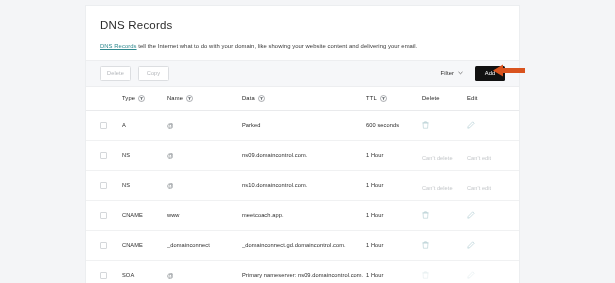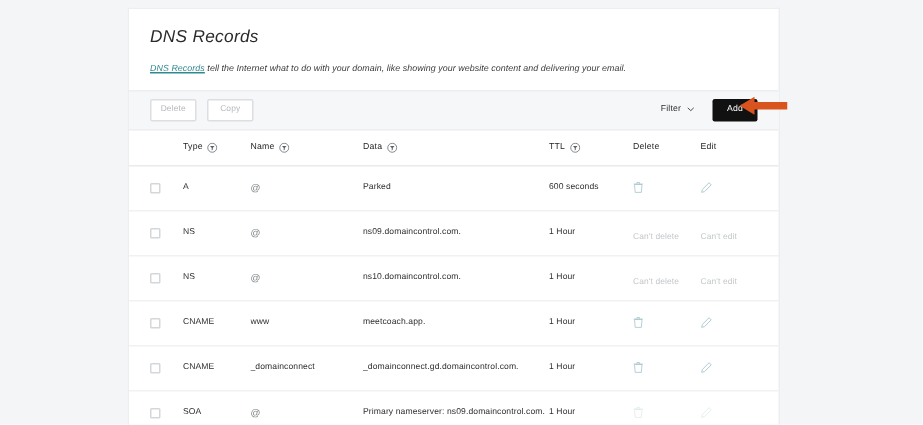--- a/index.html
+++ b/index.html
@@ -15,21 +15,21 @@
   #card {
     position: absolute;
     left: 85px; top: 5px;
     width: 435px; height: 292px;
     background: #ffffff;
     border: 1px solid #eceef0;
     border-bottom: none;
   }
 
   
-  #card-header { padding: 13px 14px 0 14px; font-style: italic; }
+  #card-header { padding: 13px 14px 0 14px; }
   .page-title {
     font-size: 11.5px;
     color: #2b2b2b;
     letter-spacing: .2px;
     margin: 0 0 12px 0;
     font-weight: 400;
   }
   .subtitle {
     font-size: 5.9px;
     color: #3a3a3a;

